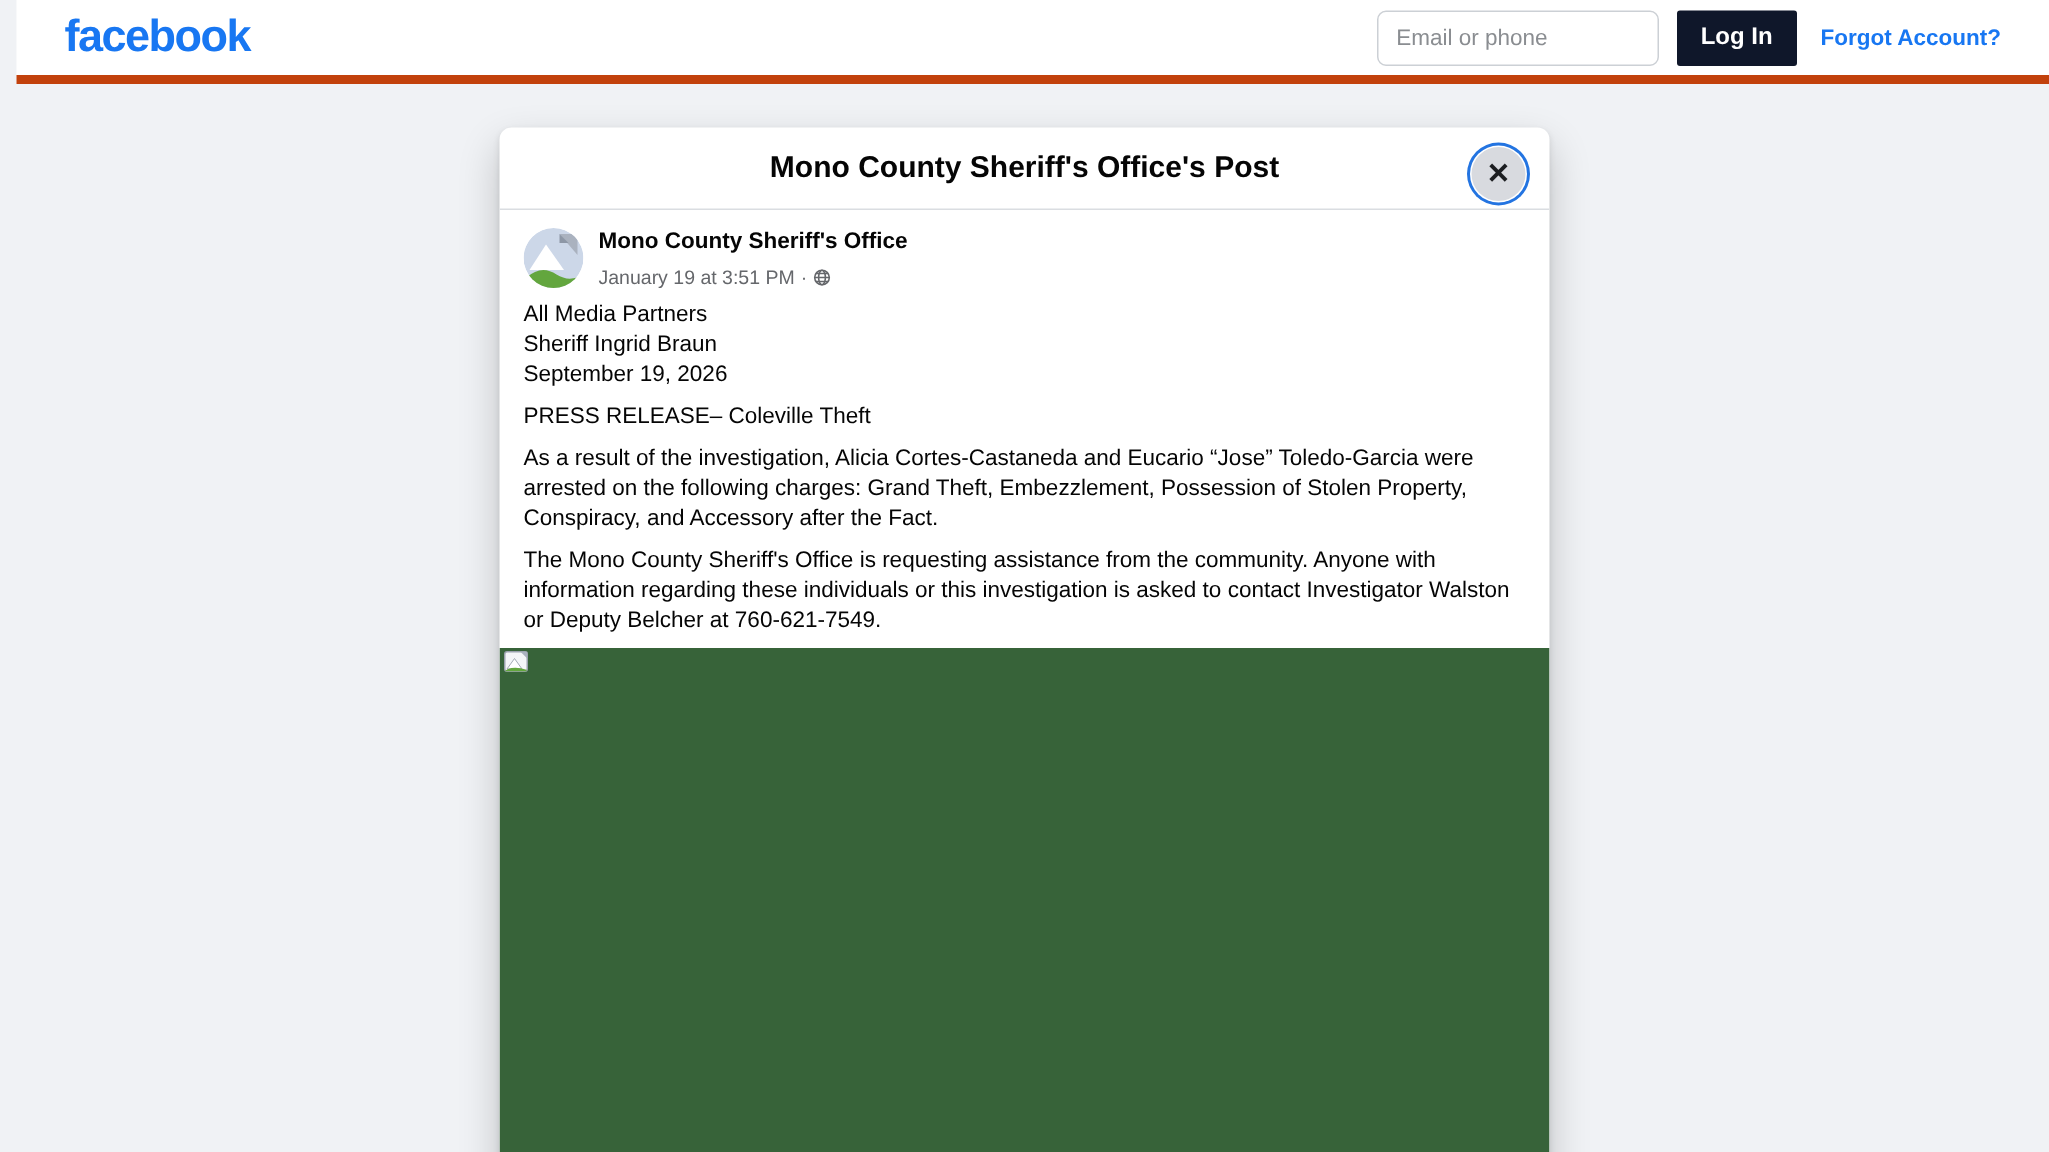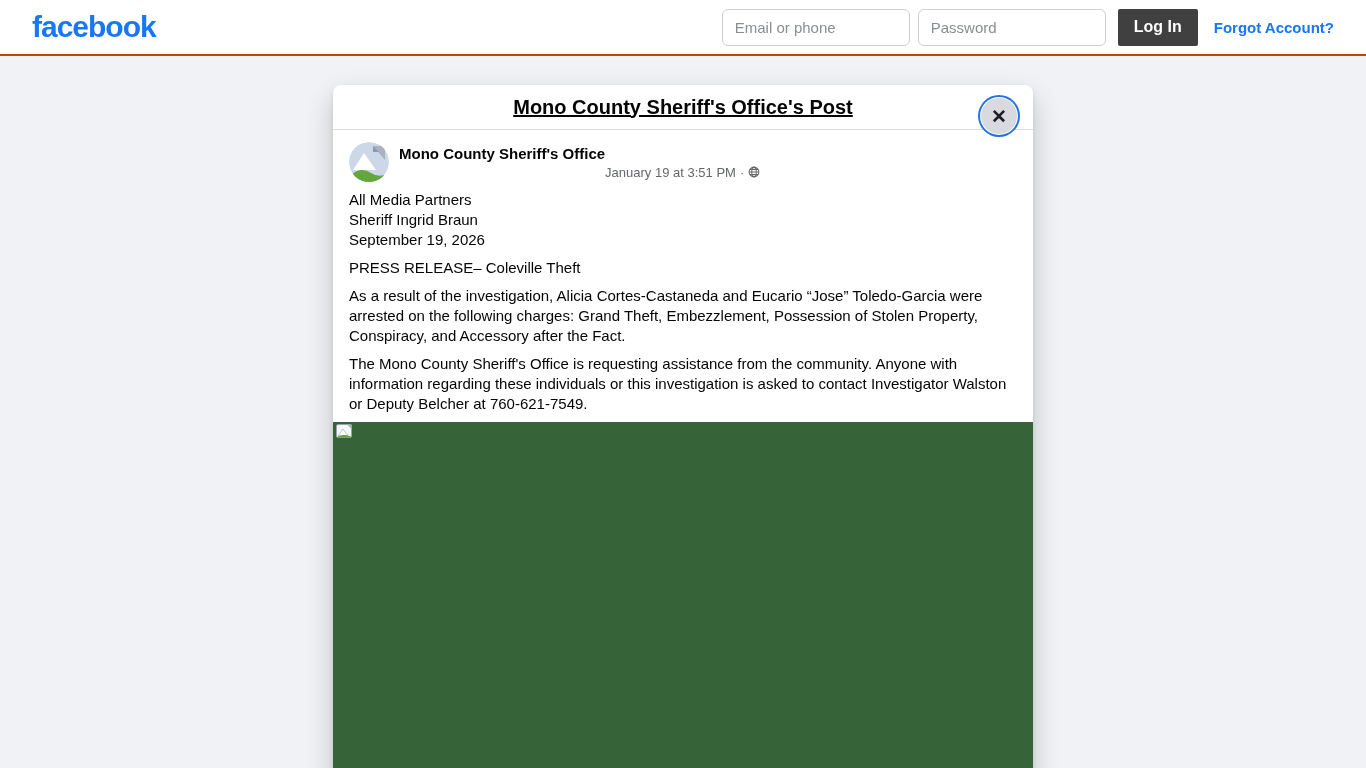--- a/index.html
+++ b/index.html
@@ -7,27 +7,28 @@
   body {
     background: #f0f2f5;
     font-family: "Liberation Sans", "DejaVu Sans", sans-serif;
     color: #050505;
   }
 
   
   .topbar {
     height: 56px;
     background: #ffffff;
-    border-bottom: 2px solid #c2410c;
+    border-bottom: 6px solid #c2410c;
     display: flex;
     align-items: center;
     justify-content: space-between;
     padding: 0 32px;
     position: relative;
     z-index: 5;
+    margin-left: 11px;
   }
   .logo {
     color: #1877f2;
     font-size: 30px;
     font-weight: bold;
     letter-spacing: -1px;
     line-height: 1;
     cursor: pointer;
   }
   .auth {
@@ -44,21 +45,21 @@
     font-size: 15px;
     font-family: inherit;
     color: #1c1e21;
     background: #fff;
     outline: none;
   }
   .auth input::placeholder { color: #8a8d91; }
   .login-btn {
     height: 37px;
     padding: 0 16px;
-    background: #404040;
+    background: #0f172a;
     border: none;
     border-radius: 2px;
     color: #fff;
     font-size: 16px;
     font-weight: bold;
     font-family: inherit;
     cursor: pointer;
     margin-left: 4px;
   }
   .forgot-link {
@@ -74,26 +75,25 @@
   .modal {
     width: 700px;
     margin: 29px auto 0;
     background: #fff;
     border-radius: 8px;
     box-shadow: 0 12px 28px rgba(0,0,0,.2), 0 2px 4px rgba(0,0,0,.1);
     overflow: hidden;
   }
   .modal-header {
     position: relative;
-    height: 45px;
+    height: 55px;
     display: flex;
     align-items: center;
     justify-content: center;
     border-bottom: 1px solid #dadde1;
-    text-decoration: underline;
   }
   .modal-title {
     font-size: 20px;
     font-weight: bold;
     color: #050505;
   }
   .close-btn {
     position: absolute;
     right: 16px;
     top: 13px;
@@ -121,34 +121,34 @@
     padding: 12px 16px 6px;
   }
   .avatar {
     width: 40px;
     height: 40px;
     border-radius: 50%;
     overflow: hidden;
     flex: 0 0 auto;
     cursor: pointer;
   }
-  .author-line { display: flex; flex-direction: row; }
+  .author-line { display: flex; flex-direction: column; }
   .author-name {
     font-size: 15px;
     font-weight: bold;
     color: #050505;
     cursor: pointer;
   }
   .post-meta {
     font-size: 13px;
     color: #65676b;
     display: flex;
     align-items: center;
     gap: 4px;
-    margin-top: 20px;
+    margin-top: 8px;
   }
   .globe { width: 12px; height: 12px; display: inline-block; }
 
   .post-text {
     padding: 2px 16px 0;
     font-size: 15px;
     line-height: 20px;
     color: #050505;
   }
   .post-text p { margin: 0 0 8px; }
@@ -177,21 +177,20 @@
     display: inline-block;
   }
 </style>
 </head>
 <body>
 
 <header class="topbar">
   <div class="logo">facebook</div>
   <div class="auth">
     <input type="text" class="email" placeholder="Email or phone" style="">
-    <input type="password" placeholder="Password" style="">
     <button class="login-btn">Log In</button>
     <a href="#" class="forgot-link">Forgot Account?</a>
   </div>
 </header>
 
 <div class="modal">
   <div class="modal-header">
     <div class="modal-title">Mono County Sheriff's Office's Post</div>
     <button class="close-btn">
       <span>✕</span>

